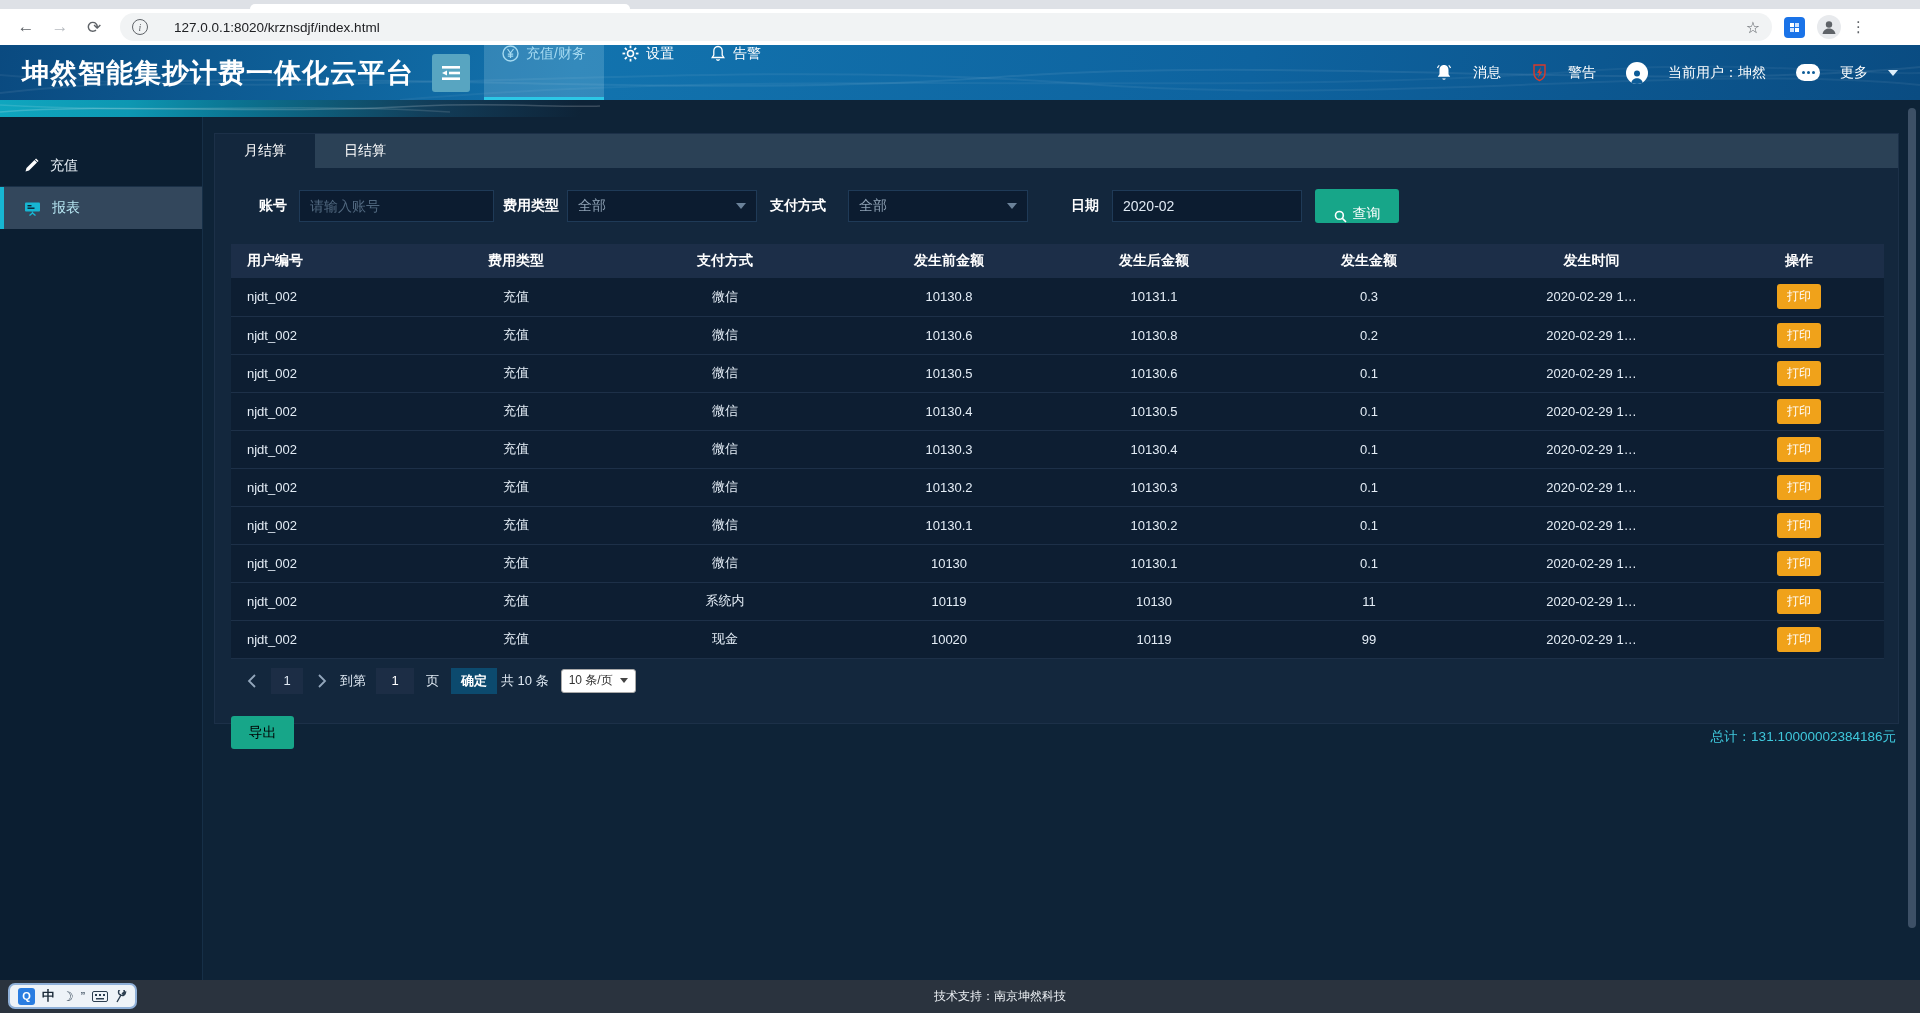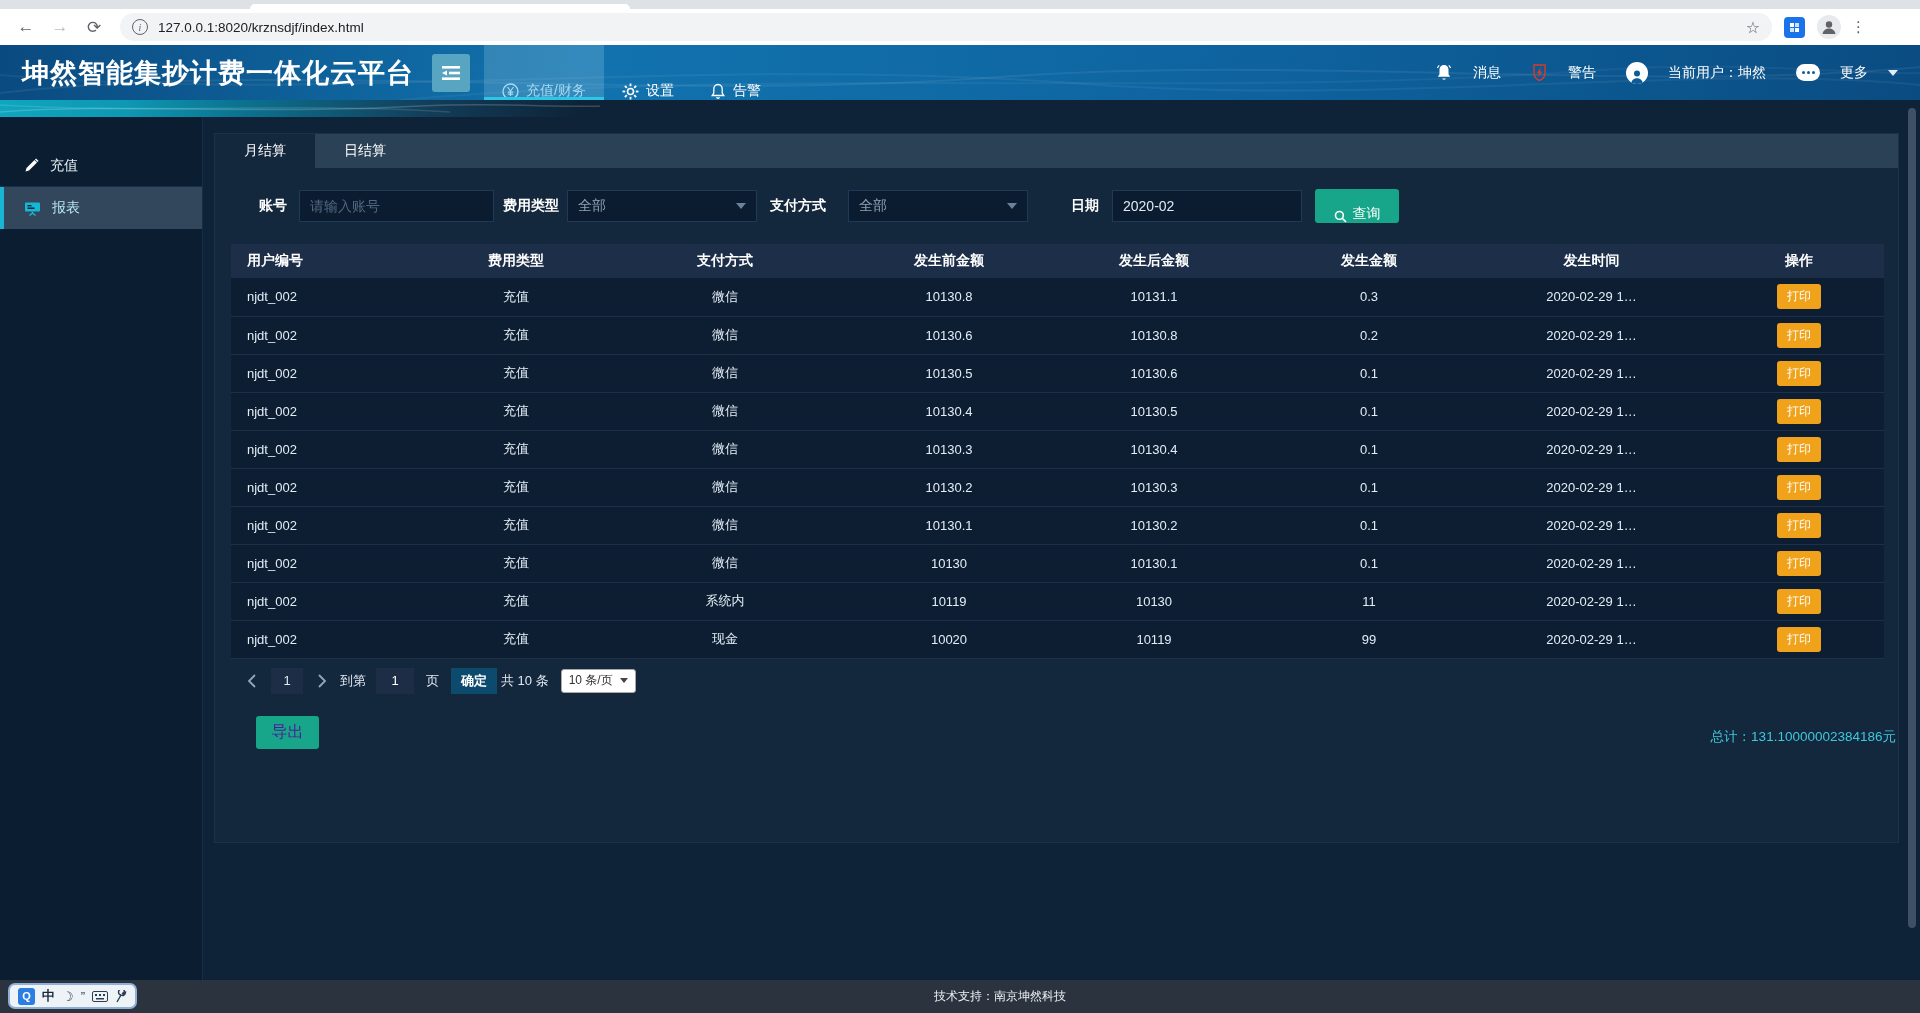--- a/index.html
+++ b/index.html
@@ -11,38 +11,38 @@
   .tabstrip { height:9px; background:#dee1e6; position:relative; }
   .tab-hint { position:absolute; left:250px; width:380px; top:4px; bottom:0; background:#fff; border-radius:8px 8px 0 0; }
   .toolbar { height:36px; display:flex; align-items:center; padding:0 12px; }
   .nav-btn { width:28px; height:28px; border-radius:50%; display:flex; align-items:center; justify-content:center;
     font-size:17px; color:#5f6368; margin-right:6px; }
   .nav-btn.disabled { color:#b6babf; }
   .omnibox { width:1652px; height:28px; background:#f1f3f4; border-radius:14px; display:flex; align-items:center;
     padding:0 12px; margin-left:6px; }
   .info-ic { width:16px; height:16px; border:1.5px solid #5f6368; border-radius:50%; color:#5f6368; font-size:10px;
     display:flex; align-items:center; justify-content:center; font-style:italic; font-family:"Liberation Serif",serif; }
-  .url-text { font-size:13.5px; color:#202124; margin-left:10px; }
+  .url-text { font-size:13.5px; color:#202124; margin-left:26px; }
   .star-ic { margin-left:auto; color:#5f6368; font-size:16px; }
   .ext-badge { width:21px; height:21px; background:#1a73e8; border-radius:4px; margin-left:12px;
     display:flex; align-items:center; justify-content:center; }
   .avatar { width:24px; height:24px; border-radius:50%; margin-left:12px; background:#e8eaed;
     display:flex; align-items:center; justify-content:center; overflow:hidden; }
   .kebab { margin-left:10px; color:#5f6368; font-size:15px; letter-spacing:0; }
 
   
   .appbar { position:absolute; top:45px; left:0; right:0; height:55px; color:#fff;
     background:linear-gradient(100deg,#0a4a80 0%,#1273ae 30%,#0e639f 65%,#0a4c82 100%);
     display:flex; align-items:center; padding:0 22px; z-index:10; }
   .appbar .waves { position:absolute; inset:0; width:100%; height:100%; pointer-events:none; }
   .app-title { font-size:27px; font-weight:bold; letter-spacing:1px; position:relative; }
   .collapse-btn { width:38px; height:38px; background:#58a5c1; border-radius:3px; margin-left:18px;
     display:flex; align-items:center; justify-content:center; position:relative; }
   .nav-items { display:flex; height:55px; margin-left:14px; position:relative; }
-  .nav-item { display:flex; align-items:flex-end; gap:7px; padding:0 18px; font-size:14px; color:#fff; position:relative; }
+  .nav-item { display:flex; align-items:flex-start; gap:7px; padding:0 18px; font-size:14px; color:#fff; position:relative; }
   .nav-item.active { background:rgba(190,228,246,.20); color:#a5daf1; }
   .nav-item.active::after { content:""; position:absolute; left:0; right:0; bottom:0; height:3px; background:#2cc7e6; }
   .appbar-right { margin-left:auto; display:flex; align-items:center; gap:30px; font-size:14px; position:relative; }
   .bar-item { display:flex; align-items:center; gap:20px; }
   .user-circle { width:22px; height:22px; border-radius:50%; background:#fff; display:flex; align-items:flex-end; justify-content:center; overflow:hidden; }
   .more-circle { width:24px; height:17px; border-radius:9px; background:#fff; display:flex; align-items:center; justify-content:center; gap:2px; }
   .more-circle i { width:3px; height:3px; border-radius:50%; background:#0d5c98; }
   .chev-down { width:0; height:0; border-left:5px solid transparent; border-right:5px solid transparent; border-top:6px solid #dfeffa; }
 
   
@@ -52,21 +52,21 @@
   
   .sidebar { position:absolute; top:117px; left:0; bottom:33px; width:203px; background:#0b1e31;
     border-right:1px solid #162f47; z-index:4; }
   .side-item { height:42px; display:flex; align-items:center; gap:11px; padding-left:24px; color:#e6eef5;
     font-size:14px; }
   .side-item.first { margin-top:28px; border-bottom:1px solid rgba(45,70,100,.45); }
   .side-item.active { background:#33475c; border-left:4px solid #17b6d2; padding-left:20px; color:#b7e6f2; }
 
   
   .main { position:absolute; left:204px; top:117px; right:0; bottom:33px; background:#0e2337; }
-  .card { position:absolute; left:10px; top:16px; width:1685px; height:710px; background:#13273d;
+  .card { position:absolute; left:10px; top:16px; width:1685px; height:591px; background:#13273d;
     border:1px solid #1c3048; }
   .tabbar { height:34px; background:#2b4156; display:flex; }
   .tab { width:100px; display:flex; align-items:center; justify-content:center; font-size:14px; color:#fff; }
   .tab.active { background:#13273d; }
 
   .filters { display:flex; align-items:center; margin-top:20px; height:36px; font-size:14px; }
   .f-label { font-weight:bold; color:#fff; white-space:nowrap; }
   .txt-input, .sel, .date-input { height:32px; background:#0c1c30; border:1px solid #1f3a57; color:#dfe9f3;
     font-size:14px; padding:0 10px; }
   .txt-input::placeholder { color:#51687f; }
@@ -88,21 +88,21 @@
   .pg-chev { display:flex; align-items:center; }
   .pg-box { width:32px; height:26px; background:#1c2d45; display:flex; align-items:center; justify-content:center; }
   .pg-input { width:38px; height:26px; background:#1c2d45; border:none; color:#fff; text-align:center; font-size:13px; }
   .pg-confirm { width:46px; height:26px; background:#0c4a6e; border:none; color:#fff; font-size:13px; font-weight:bold; }
   .pg-select { height:24px; background:#fff; color:#333; border:1px solid #a9a9a9; border-radius:3px;
     display:flex; align-items:center; gap:7px; padding:0 7px; font-size:12px; }
   .pg-select .sel-arrow { border-top-color:#444; border-left-width:4px; border-right-width:4px; border-top-width:5px; }
 
   .summary-row { position:absolute; left:10px; top:599px; width:1685px; height:34px; }
   .export-btn { position:absolute; left:17px; top:0; width:63px; height:33px; background:#17a689; border:none;
-    border-radius:3px; color:#4c1d95; font-size:16px;margin-left:25px; }
+    border-radius:3px; color:#000000; font-size:14px; }
   .grand-total { position:absolute; right:3px; top:12px; color:#3fc8dc; font-size:13.5px; }
 
   .scrollbar-track { position:absolute; right:3px; top:108px; width:10px; height:820px; z-index:9; }
   .scrollbar-thumb { width:8px; height:100%; margin:0 auto; background:#3d5066; border-radius:4px; }
 
   
   .footer { position:absolute; left:0; right:0; bottom:0; height:33px; background:#2a333e; z-index:6;
     display:flex; align-items:center; justify-content:center; color:#eef2f6; font-size:12px; padding-left:80px; }
 
   

